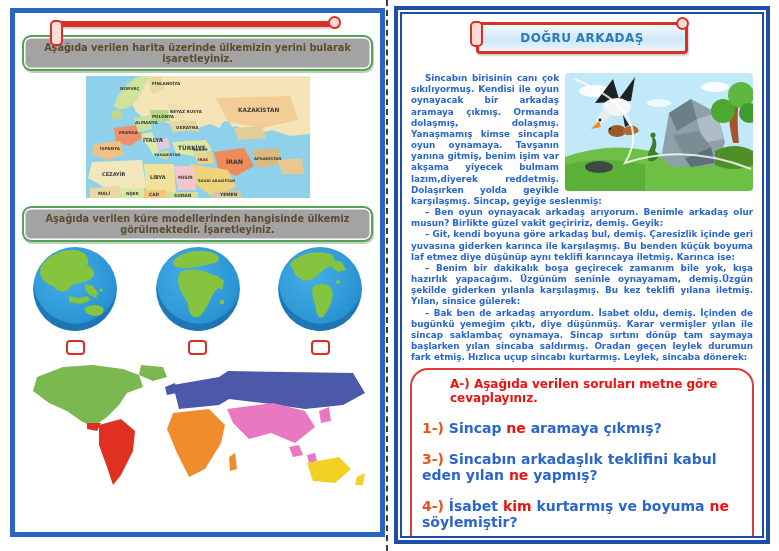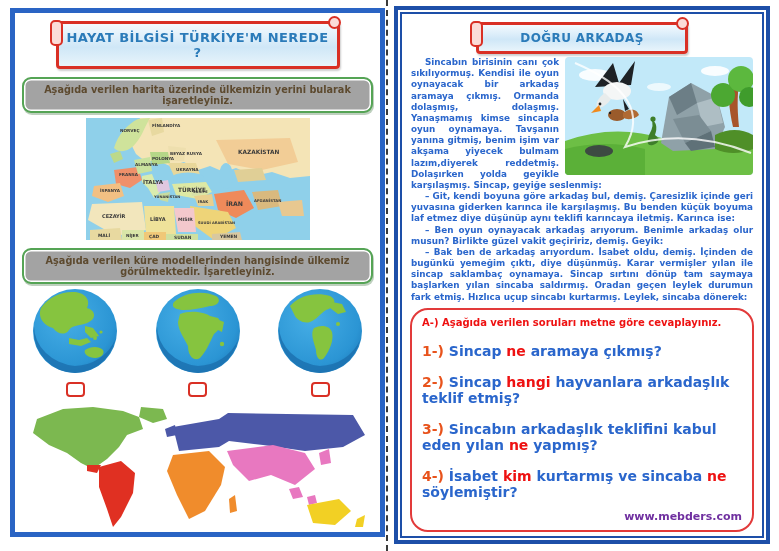--- a/index.html
+++ b/index.html
@@ -33,27 +33,27 @@
     box-shadow:1px 2px 0 rgba(70,120,70,.35), inset 0 0 0 1.5px #fff;}
 
   
   .euromap{display:block;margin:5px auto 0;}
   .globes{display:flex;justify-content:space-between;padding:0 14px;margin-top:4px;}
   .globe-cell{text-align:center;}
   .checkbox{width:15px;height:11px;border:2px solid #d93025;border-radius:4px;background:#fff;margin:2px auto 0;}
   .worldmap{display:block;margin:4px auto 0;}
 
   
-  .story{padding:3px 9px 0;color:#2a66cc;font-size:8.8px;line-height:1.27;font-weight:bold;}
+  .story{padding:19px 9px 0;color:#2a66cc;font-size:8.8px;line-height:1.27;font-weight:bold;}
   .story p{margin:0;text-indent:14px;text-align:justify;}
   .story-img{float:right;width:188px;height:118px;margin:0 0 3px 6px;border-radius:4px;}
 
   
   .boxa{margin:5px 8px 0;border:2.5px solid #e23a3a;border-radius:18px;padding:7px 10px 3px;}
-  .boxa .heading{color:#ee1111;font-weight:bold;font-size:10px;}
+  .boxa .heading{color:#ee1111;font-weight:bold;font-size:12px;margin-left:28px;}
   .q{font-size:14px;font-weight:bold;color:#2a66cc;margin-top:15px;}
   .q:first-of-type{margin-top:5px;}
   .qnum{color:#e8531c;}
   .kw{color:#ee1111;}
   .boxa .site-line{text-align:right;color:#7030a0;font-weight:bold;font-size:11px;margin:10px 0 4px;}
 
   
   .bottom{display:flex;gap:7px;padding:0 8px;margin-top:4px;align-items:flex-start;}
   .qbox{box-sizing:border-box;font-size:8.5px;font-weight:bold;line-height:1.3;}
   .midcol{width:130px;text-align:center;}
@@ -64,21 +64,20 @@
   svg text{font-family:"DejaVu Sans",sans-serif;font-weight:bold;fill:#3a3a3a;}
 </style>
 </head>
 <body>
 
 <div class="page page-left">
 
   <div class="banner">
     <span class="curl curl-l"></span>
     <span class="curl curl-r"></span>
-    <span class="txt">HAYAT BİLGİSİ TÜRKİYE'M NEREDE ?</span>
   </div>
 
   <div class="inst">Aşağıda verilen harita üzerinde ülkemizin yerini bularak işaretleyiniz.</div>
 
   <svg class="euromap" width="224" height="122" viewBox="0 0 224 122">
     <rect x="0" y="0" width="224" height="122" fill="#8fd0ea"></rect>
     <path d="M54,0 L224,0 L224,58 L204,60 L186,54 L168,58 L150,50 L138,54 L124,48 L112,52 L98,44 L84,48 L70,42 L60,44 L50,36 L44,24 Z" fill="#f4e4b6"></path>
     <path d="M28,30 C32,16 42,6 52,1 L64,0 C58,10 56,18 50,25 C44,33 34,36 28,30 Z" fill="#cfe39b"></path>
     <path d="M62,2 L76,0 L78,14 L66,18 Z" fill="#e8d9a0"></path>
     <path d="M24,36 l10,-3 l3,8 l-9,4 Z" fill="#bcd98a"></path>
@@ -243,38 +242,36 @@
         <circle cx="35" cy="47" r="1.4" fill="#222"></circle>
         <path d="M58,42 l6,10 l-4,2 Z" fill="#1e2226"></path>
         <ellipse cx="52" cy="58" rx="9" ry="6" fill="#9a5b2b"></ellipse>
         <path d="M58,56 C66,50 72,52 74,58 C70,62 62,64 58,60 Z" fill="#b06a33"></path>
         <circle cx="45" cy="56" r="1.2" fill="#222"></circle>
         <path d="M84,78 q6,-10 2,-16 q8,4 4,16 q8,6 -2,10 q-8,2 -4,-10 Z" fill="#3e7e2a"></path>
         <circle cx="88" cy="62" r="2.6" fill="#3e7e2a"></circle>
         <path d="M10,6 Q90,40 60,90 Q120,70 186,96" stroke="#ffffff" stroke-width="2" fill="none" opacity=".8"></path>
       </svg>
       <p>Sincabın birisinin canı çok sıkılıyormuş. Kendisi ile oyun oynayacak bir arkadaş aramaya çıkmış. Ormanda dolaşmış, dolaşmış. Yanaşmamış kimse sincapla oyun oynamaya. Tavşanın yanına gitmiş, benim işim var akşama yiyecek bulmam lazım,diyerek reddetmiş. Dolaşırken yolda geyikle karşılaşmış. Sincap, geyiğe seslenmiş:</p>
+      <p>– Ben oyun oynayacak arkadaş arıyorum. Benimle arkadaş olur musun? Birlikte güzel vakit geçiririz, demiş. Geyik:</p>
       <p>– Git, kendi boyuna göre arkadaş bul, demiş. Çaresizlik içinde geri yuvasına giderken karınca ile karşılaşmış. Bu benden küçük boyuma laf etmez diye düşünüp aynı teklifi karıncaya iletmiş. Karınca ise:</p>
-      <p>– Ben oyun oynayacak arkadaş arıyorum. Benimle arkadaş olur musun? Birlikte güzel vakit geçiririz, demiş. Geyik:</p>
+      <p>– Benim bir dakikalık boşa geçirecek zamanım bile yok, kışa hazırlık yapacağım. Üzgünüm seninle oynayamam, demiş.Üzgün şekilde giderken yılanla karşılaşmış. Bu kez teklifi yılana iletmiş. Yılan, sinsice gülerek:</p>
       <p>– Bak ben de arkadaş arıyordum. İsabet oldu, demiş. İçinden de bugünkü yemeğim çıktı, diye düşünmüş. Karar vermişler yılan ile sincap saklambaç oynamaya. Sincap sırtını dönüp tam saymaya başlarken yılan sincaba saldırmış. Oradan geçen leylek durumun fark etmiş. Hızlıca uçup sincabı kurtarmış. Leylek, sincaba dönerek:</p>
     </div>
 
     <div class="boxa">
       <div class="heading">A-) Aşağıda verilen soruları metne göre cevaplayınız.</div>
       <div class="q">
         <span class="qnum">1-)</span><span> Sincap </span><span class="kw">ne</span><span></span><span class="kw"></span><span> aramaya çıkmış?</span>
       </div>
       <div class="q">
-        <span class="qnum">2-)</span><span> Sincap </span><span class="kw">hangi</span><span></span><span class="kw"></span><span> hayvanlara arkadaşlık teklif etmiş?</span>
+        <span class="qnum">3-)</span><span> Sincabın arkadaşlık teklifini kabul eden yılan </span><span class="kw">ne</span><span></span><span class="kw"></span><span> yapmış?</span>
       </div>
       <div class="q">
-        <span class="qnum">3-)</span><span> Sincabın arkadaşlık teklifini kabul eden yılan </span><span class="kw">ne</span><span></span><span class="kw"></span><span> yapmış?</span>
-      </div>
-      <div class="q">
-        <span class="qnum">4-)</span><span> İsabet </span><span class="kw">kim</span><span> kurtarmış ve sincaba </span><span class="kw">ne</span><span> söylemiştir?</span>
+        <span class="qnum">4-)</span><span> İsabet </span><span class="kw">kim</span><span> kurtarmış ve boyuma </span><span class="kw">ne</span><span> söylemiştir?</span>
       </div>
       <div class="site-line">www.mebders.com</div>
     </div>
 
     <div class="bottom">
 
       <div class="midcol">
         <div class="bhead">B-) Doğru olanı işaretleyelim.</div>
 
       </div>

